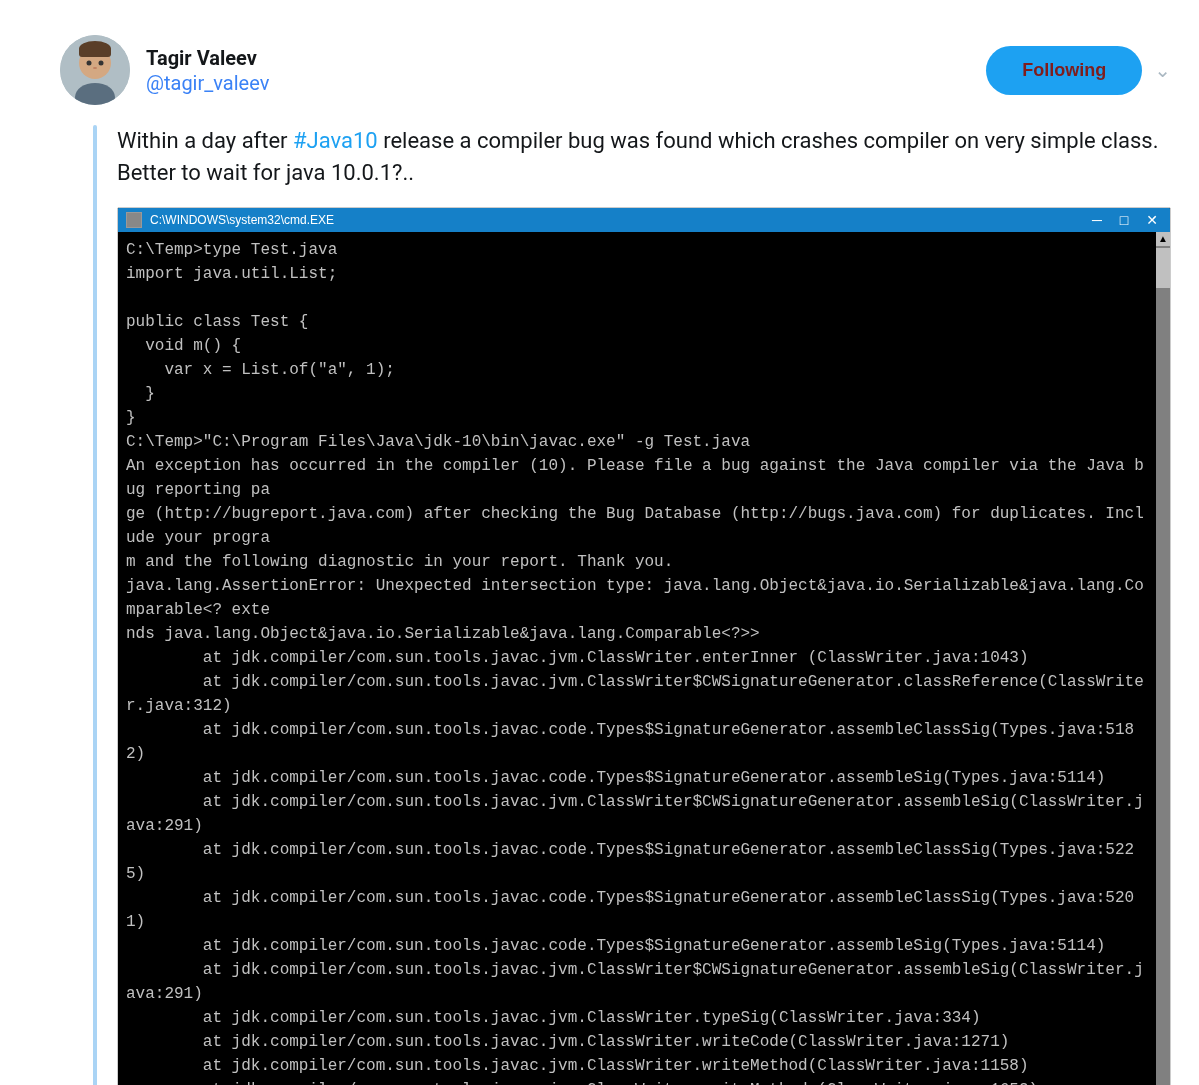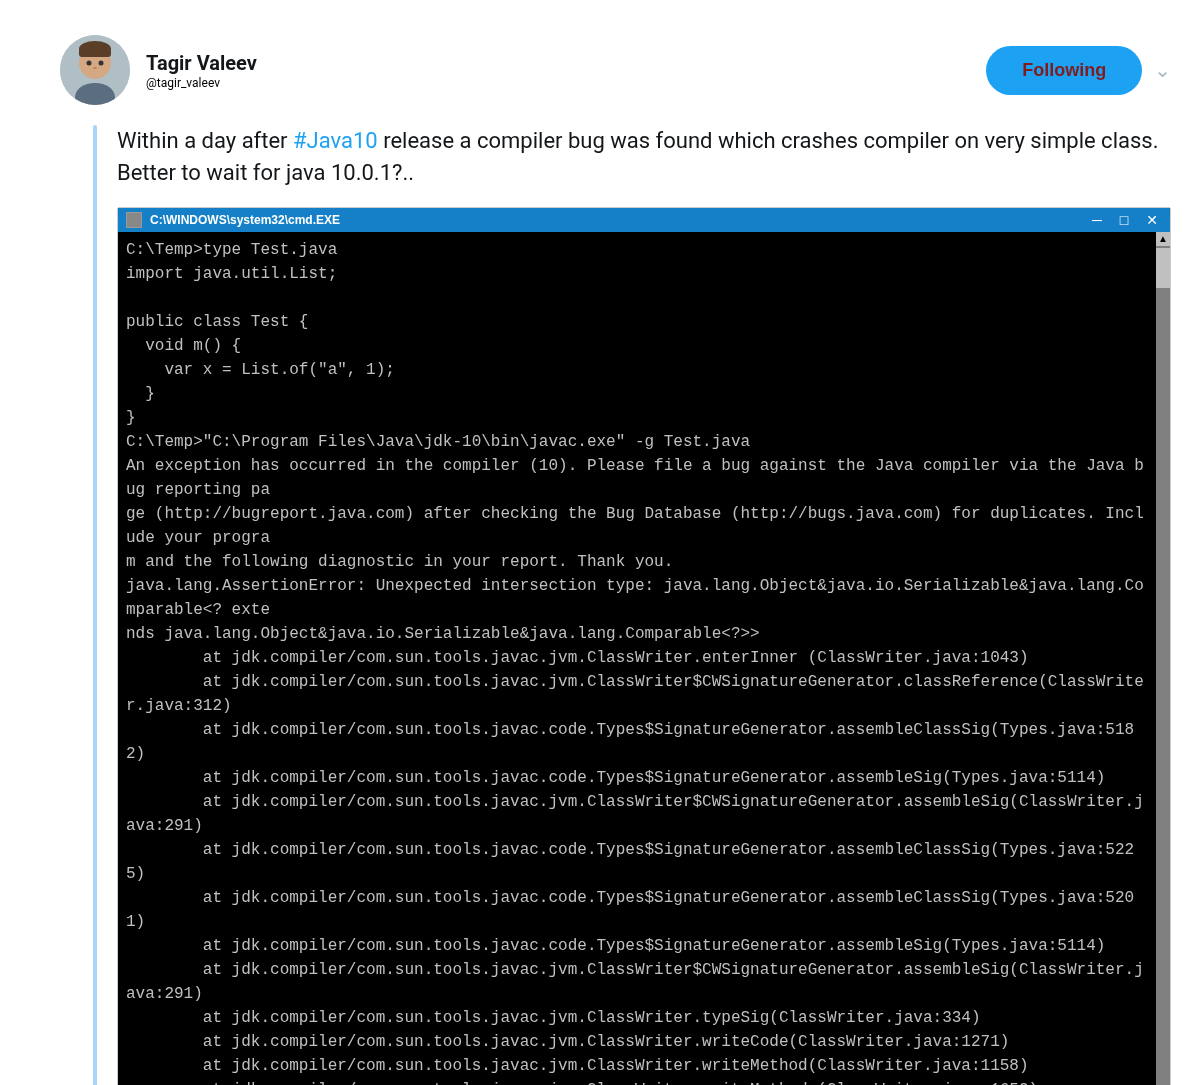--- a/index.html
+++ b/index.html
@@ -35,22 +35,22 @@
     .user-info {
       flex: 1;
     }
     .user-name {
       font-size: 20px;
       font-weight: 700;
       color: #14171a;
       line-height: 1.3;
     }
     .user-handle {
-      font-size: 12px;
-      color: #000000;
+      font-size: 20px;
+      color: #3b82f6;
     }
     .follow-area {
       display: flex;
       align-items: center;
       gap: 12px;
       margin-left: auto;
     }
     .follow-btn {
       background: #1da1f2;
       color: #7f1d1d;
@@ -112,21 +112,20 @@
     .cmd-icon {
       width: 16px;
       height: 16px;
       background: #888;
       border: 1px solid #999;
     }
     .cmd-title {
       color: #fff;
       font-size: 12px;
       font-family: "Segoe UI", Arial, sans-serif;
-      font-weight: bold;
     }
     .cmd-controls {
       display: flex;
       gap: 10px;
       align-items: center;
     }
     .cmd-controls span {
       color: #fff;
       font-size: 14px;
       cursor: pointer;

